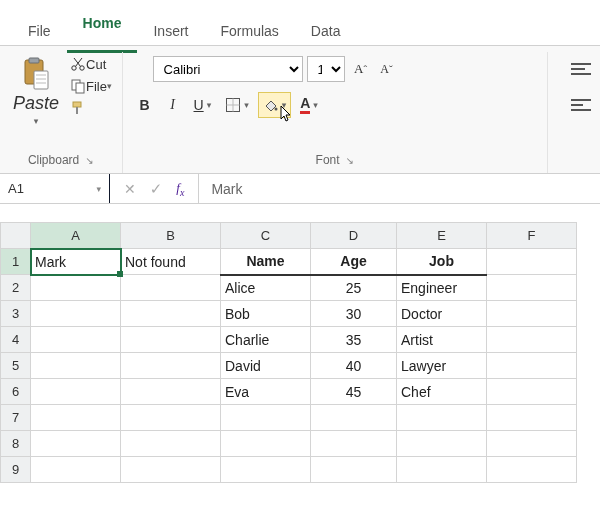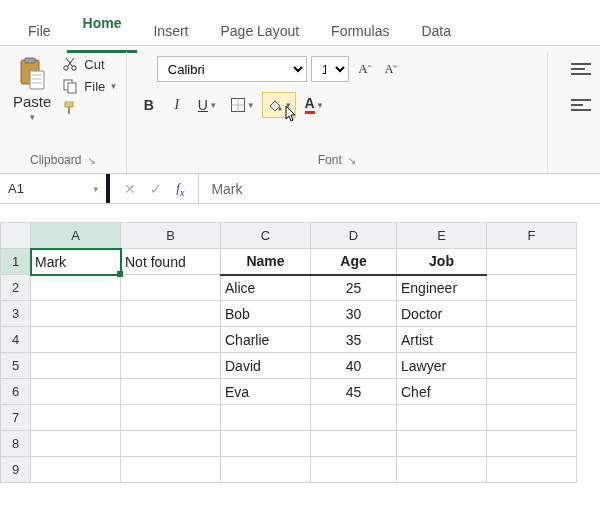--- a/index.html
+++ b/index.html
@@ -9,46 +9,46 @@
     .ribbon-tab { padding: 4px 16px 6px; color: #555; cursor: pointer; font-size: 14px; }
     .ribbon-tab.active { color: #217346; font-weight: 600; border-bottom: 3px solid #217346; padding-bottom: 19px; }
     
     .ribbon-content { display: flex; background: #f8f8f8; border-bottom: 1px solid #d0d0d0; height: 128px; padding: 6px 0 0; }
     .ribbon-group { border-right: 1px solid #e3e3e3; padding: 0 10px 4px; display: flex; flex-direction: column; justify-content: space-between; position: relative; }
     .ribbon-group-inner { flex: 1; display: flex; gap: 8px; align-items: flex-start; }
     .ribbon-group-label { text-align: center; color: #666; font-size: 12px; padding: 2px 0; display: flex; justify-content: center; align-items: center; gap: 6px; }
     .ribbon-group-label .launcher { font-size: 10px; color: #888; }
     
     .paste-block { display: flex; flex-direction: column; align-items: center; gap: 2px; padding: 4px 2px; border: 1px solid transparent; cursor: pointer; }
-    .paste-block .pb-label { font-size: 15px; color: #333; }
+    .paste-block .pb-label { font-size: 18px; color: #333; font-style: italic; }
     .paste-block .chev { font-size: 9px; color: #666; }
     
     .clip-cmds { display: flex; flex-direction: column; gap: 6px; padding-top: 4px; }
-    .clip-cmds .cmd { display: flex; align-items: center; gap: 6px; cursor: pointer; color: #333; font-size: 13px; }
+    .clip-cmds .cmd { display: flex; align-items: center; gap: 0; cursor: pointer; color: #333; font-size: 13px; }
     .clip-cmds .cmd .chev { font-size: 9px; color: #666; }
     
     .font-top { display: flex; gap: 4px; align-items: center; margin-bottom: 10px; padding-left: 20px; }
     .font-sel { height: 26px; border: 1px solid #bbb; background: #fff; font-size: 13px; padding: 2px 6px; }
     .font-name { width: 150px; }
     .font-size { width: 38px; }
     .font-updown { display: flex; gap: 2px; }
     .font-updown .btn { width: 24px; height: 26px; border: 1px solid transparent; display: flex; align-items: center; justify-content: center; font-family: Georgia, serif; cursor: pointer; }
     .font-updown .btn .sup { font-size: 11px; vertical-align: super; }
     
     .font-bottom { display: flex; gap: 4px; align-items: center; }
     .rb-btn { min-width: 24px; height: 26px; padding: 0 4px; border: 1px solid transparent; display: flex; align-items: center; justify-content: center; cursor: pointer; font-size: 14px; position: relative; }
     .rb-btn .chev { font-size: 9px; color: #666; margin-left: 3px; }
     .rb-btn.active { background: #fff3c8; border: 1px solid #e0c95e; }
     
     .align-col { display: flex; flex-direction: column; gap: 10px; padding: 4px 0 0 8px; }
     .align-lines { display: flex; flex-direction: column; gap: 3px; }
     .align-line { width: 20px; height: 2px; background: #555; }
     
     .namebox-bar { display: flex; align-items: center; height: 30px; border-bottom: 1px solid #d0d0d0; background: #fff; }
-    .namebox { width: 110px; height: 100%; border-right: 4px solid #0f172a; display: flex; align-items: center; padding: 0 8px; font-size: 13px; justify-content: space-between; }
+    .namebox { width: 110px; height: 100%; border-right: 1px solid #0f172a; display: flex; align-items: center; padding: 0 8px; font-size: 13px; justify-content: space-between; }
     .namebox .chev { font-size: 9px; color: #888; }
     .fx-btns { display: flex; align-items: center; gap: 14px; padding: 0 14px; border-right: 1px solid #d0d0d0; height: 100%; color: #aaa; }
     .fx-label { font-style: italic; font-family: Georgia, serif; color: #4c1d95; }
     .formula-val { padding: 0 12px; color: #666; font-size: 14px; }
     
     .grid-area { background: #fff; padding-top: 18px; }
     .grid { border-collapse: collapse; table-layout: fixed; }
     .grid td, .grid th { border: 1px solid #d4d4d4; height: 26px; padding: 0 4px; font-size: 14px; color: #222; vertical-align: middle; }
     .grid .col-hdr { background: #eef0f1; text-align: center; font-weight: normal; color: #333; height: 22px; font-size: 13px; }
     .grid .row-hdr { background: #eef0f1; text-align: center; font-weight: normal; color: #333; width: 30px; font-size: 13px; }
@@ -63,21 +63,20 @@
     
     svg { display: block; }
   </style>
 </head>
 <body>
 
 <div class="ribbon-tabs">
   <div class="ribbon-tab">File</div>
   <div class="ribbon-tab active">Home</div>
   <div class="ribbon-tab">Insert</div>
-  <div class="ribbon-tab">Page Layout</div>
   <div class="ribbon-tab">Formulas</div>
   <div class="ribbon-tab">Data</div>
 </div>
 
 <div class="ribbon-content">
 
   <div class="ribbon-group">
     <div class="ribbon-group-inner">
       <div class="paste-block">
         <svg width="28" height="34" viewBox="0 0 28 34">

